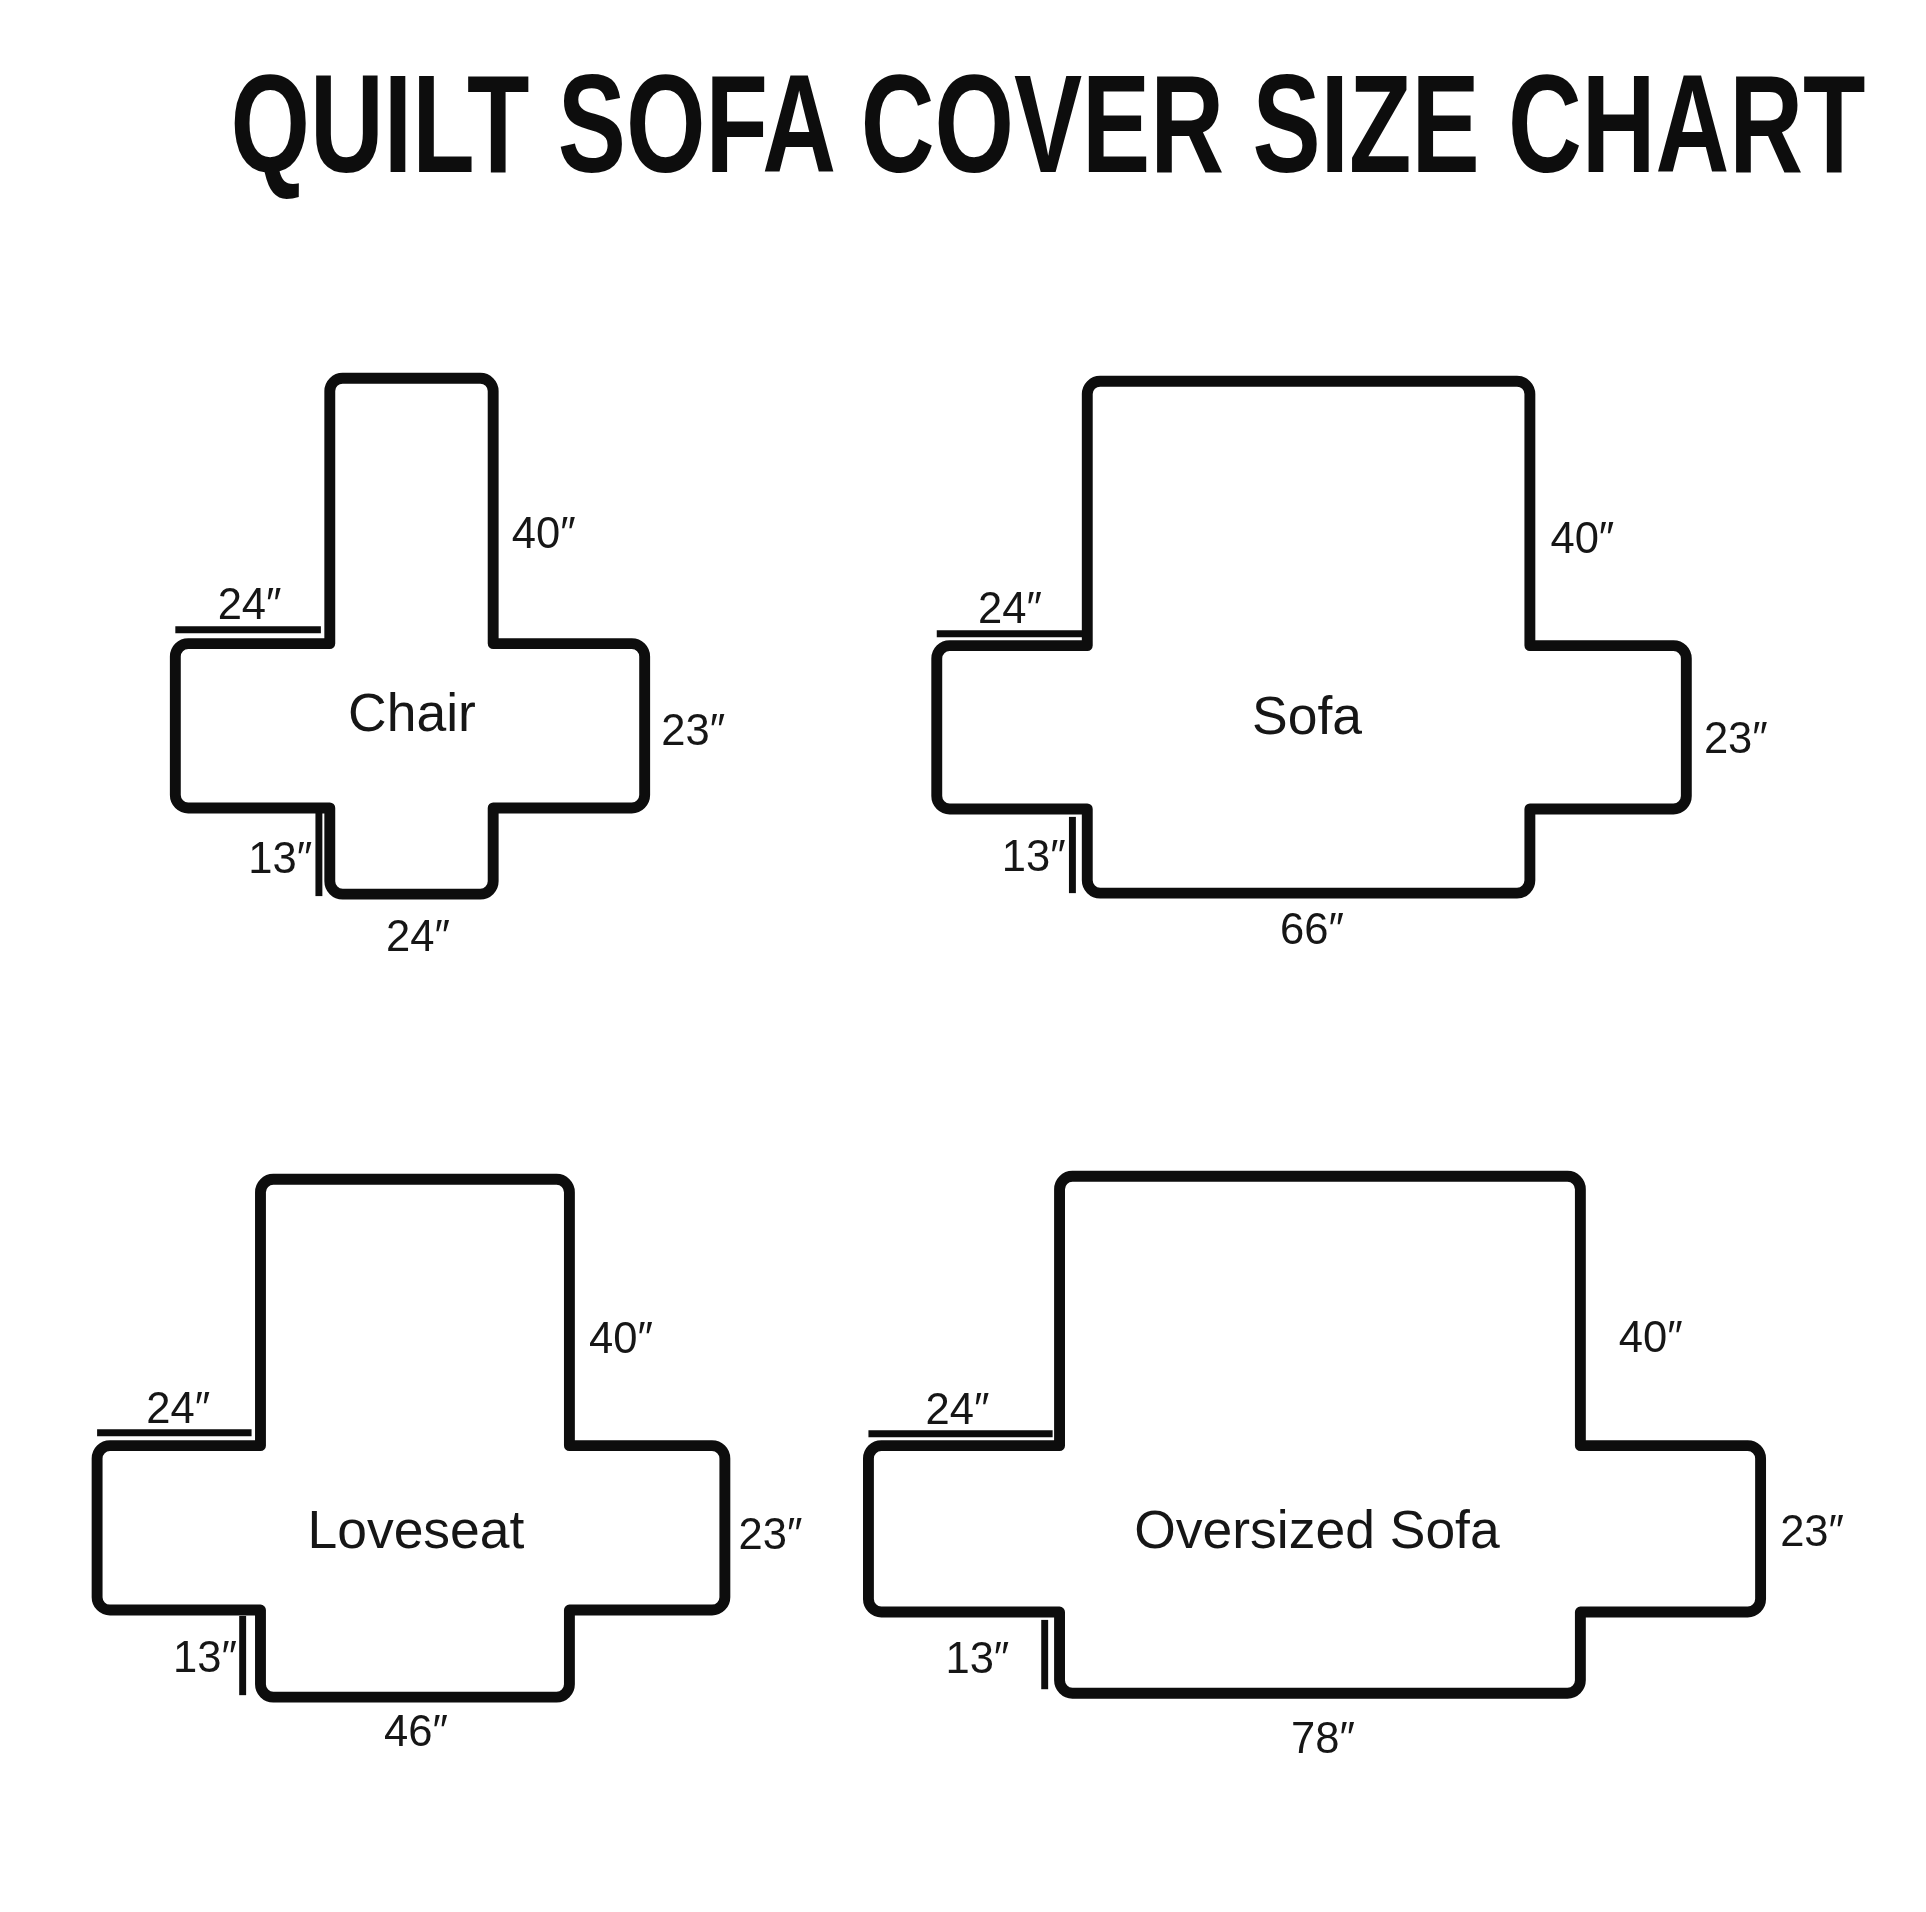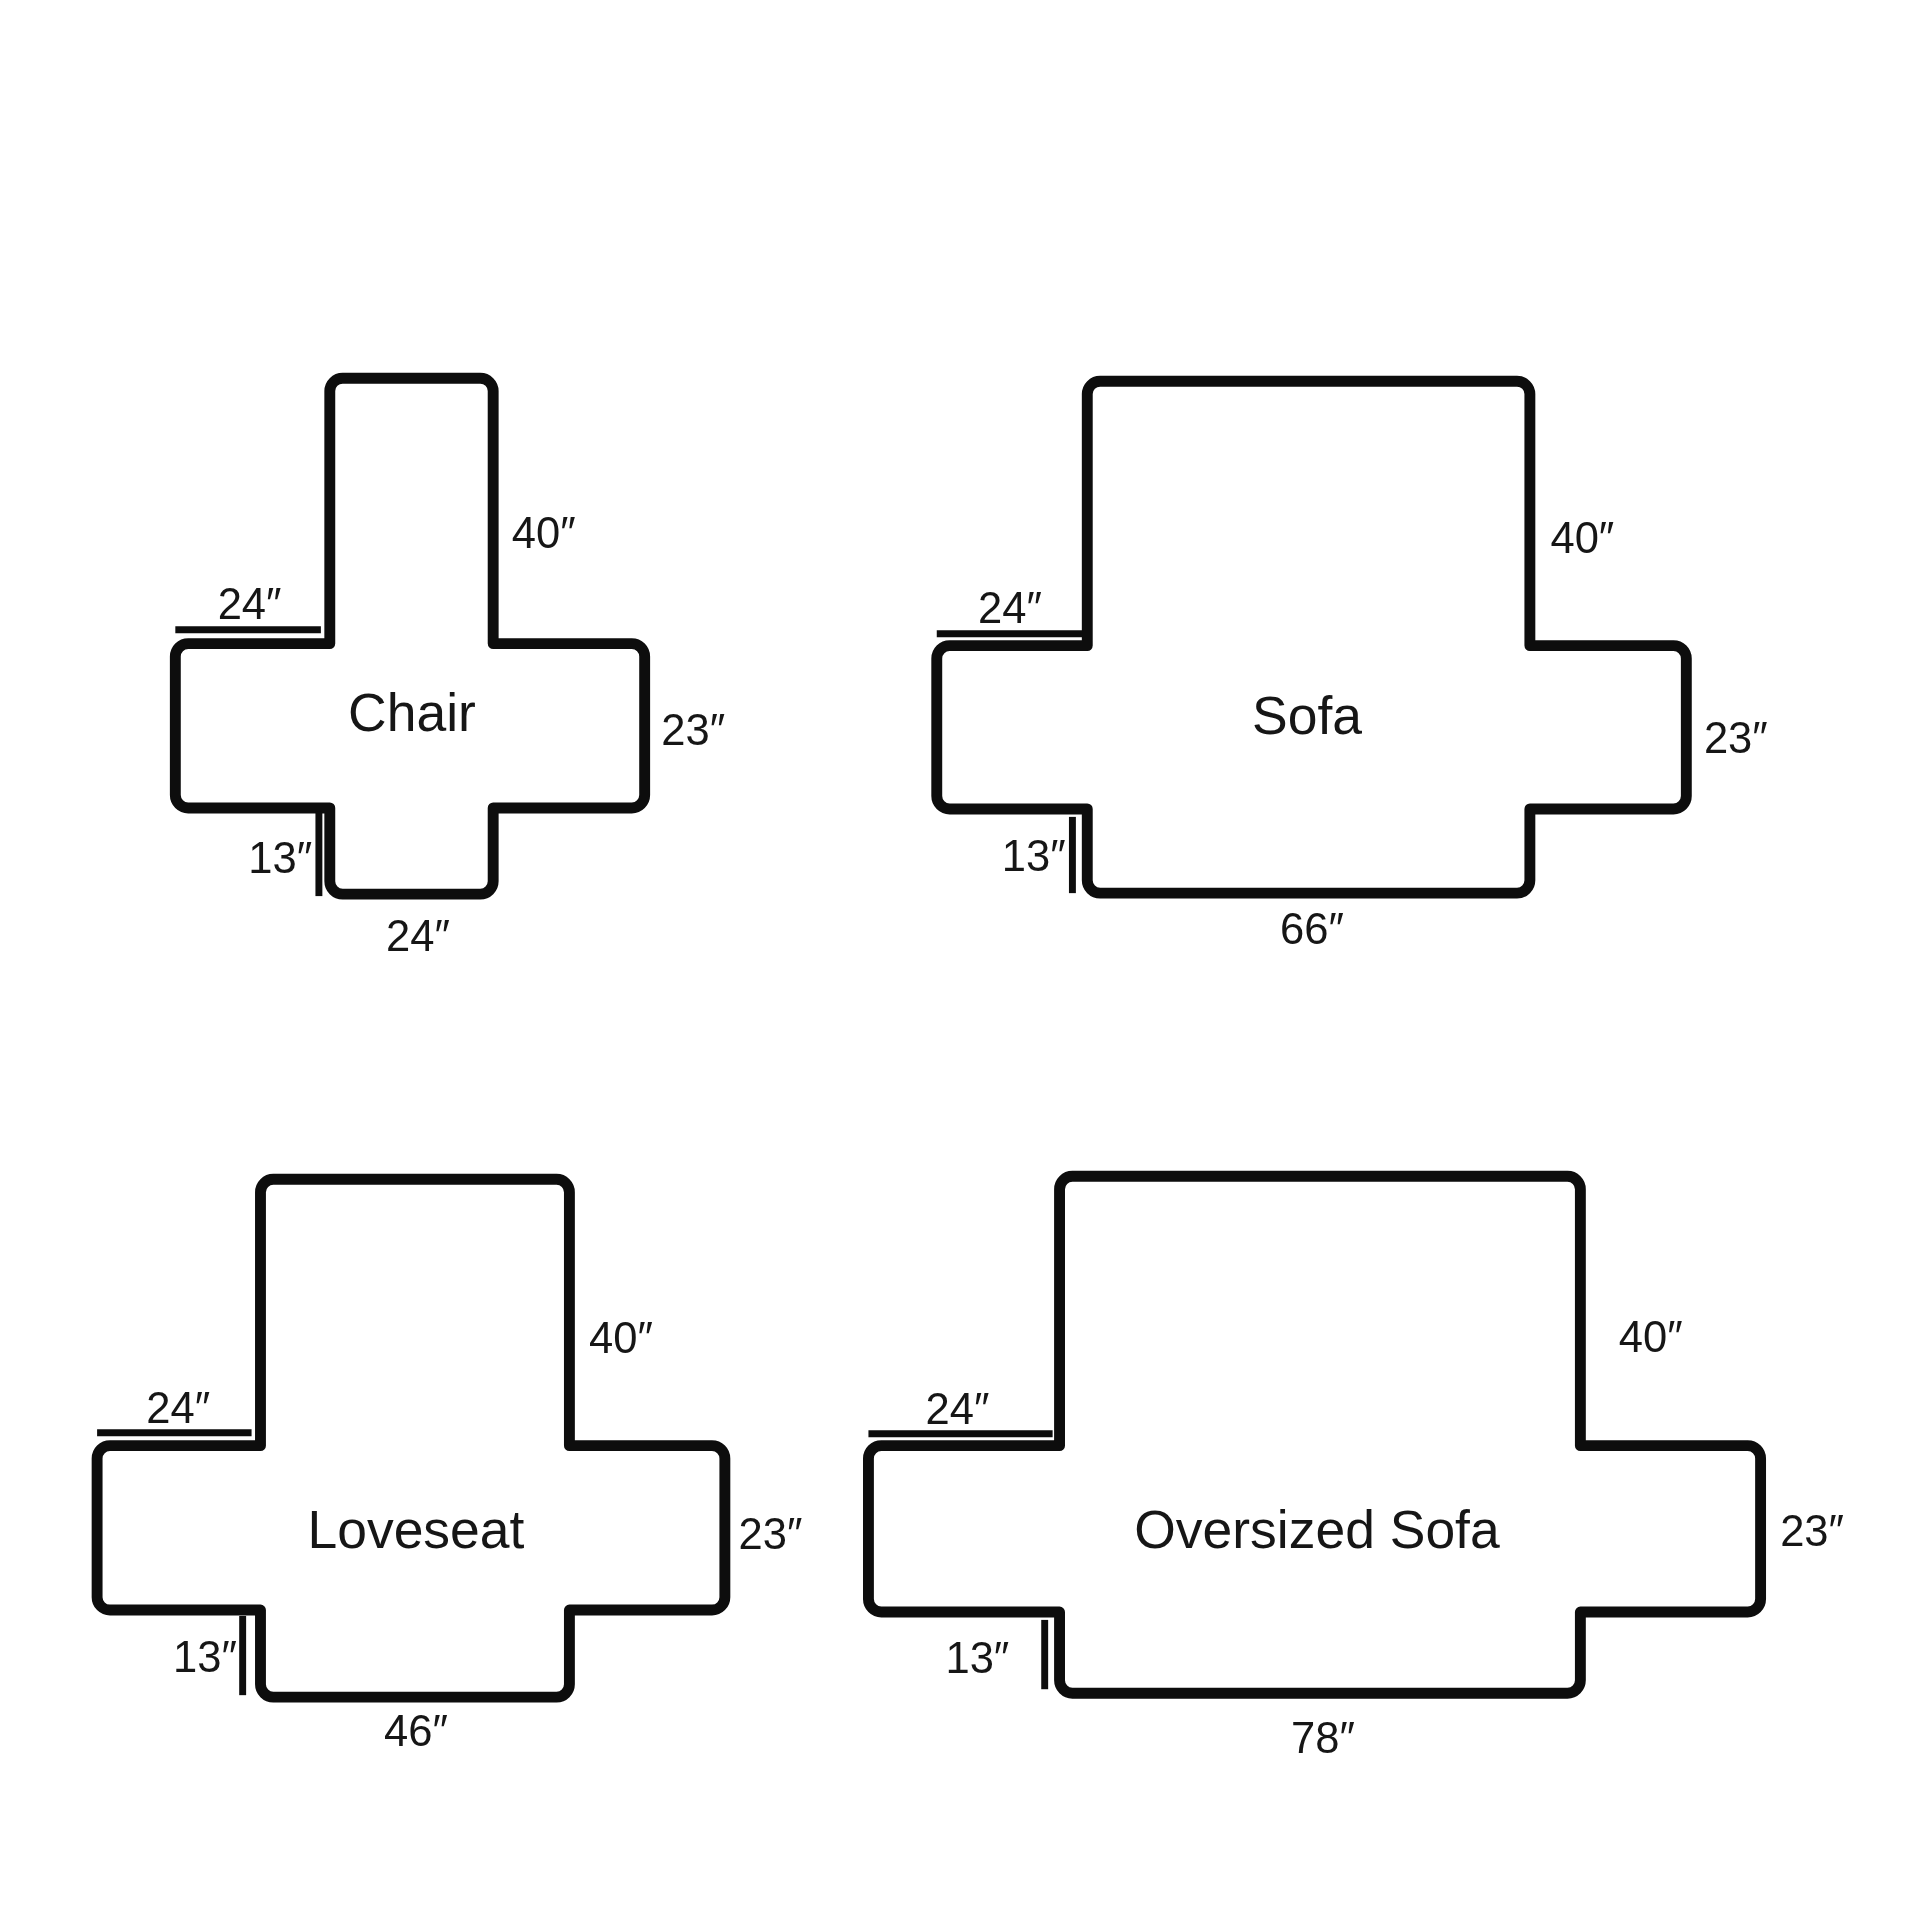--- a/index.html
+++ b/index.html
@@ -49,20 +49,23 @@
     stroke: #0d0d0d;
     stroke-width: 7;
     stroke-linecap: butt;
   }
 </style>
 </head>
 <body>
 
 <div id="stage">
 
+  <div id="title-bar">
+    <span class="title-inner">QUILT SOFA COVER SIZE CHART</span>
+  </div>
 
   <svg viewBox="0 0 1946 1932" width="1927" height="1913" xmlns="http://www.w3.org/2000/svg">
 
     <g>
       <path class="outline" d="
         M 346,382 H 485 a 13,13 0 0 1 13,13
         V 650 H 638 a 13,13 0 0 1 13,13
         V 803 a 13,13 0 0 1 -13,13
         H 498 V 890 a 13,13 0 0 1 -13,13
         H 346 a 13,13 0 0 1 -13,-13

